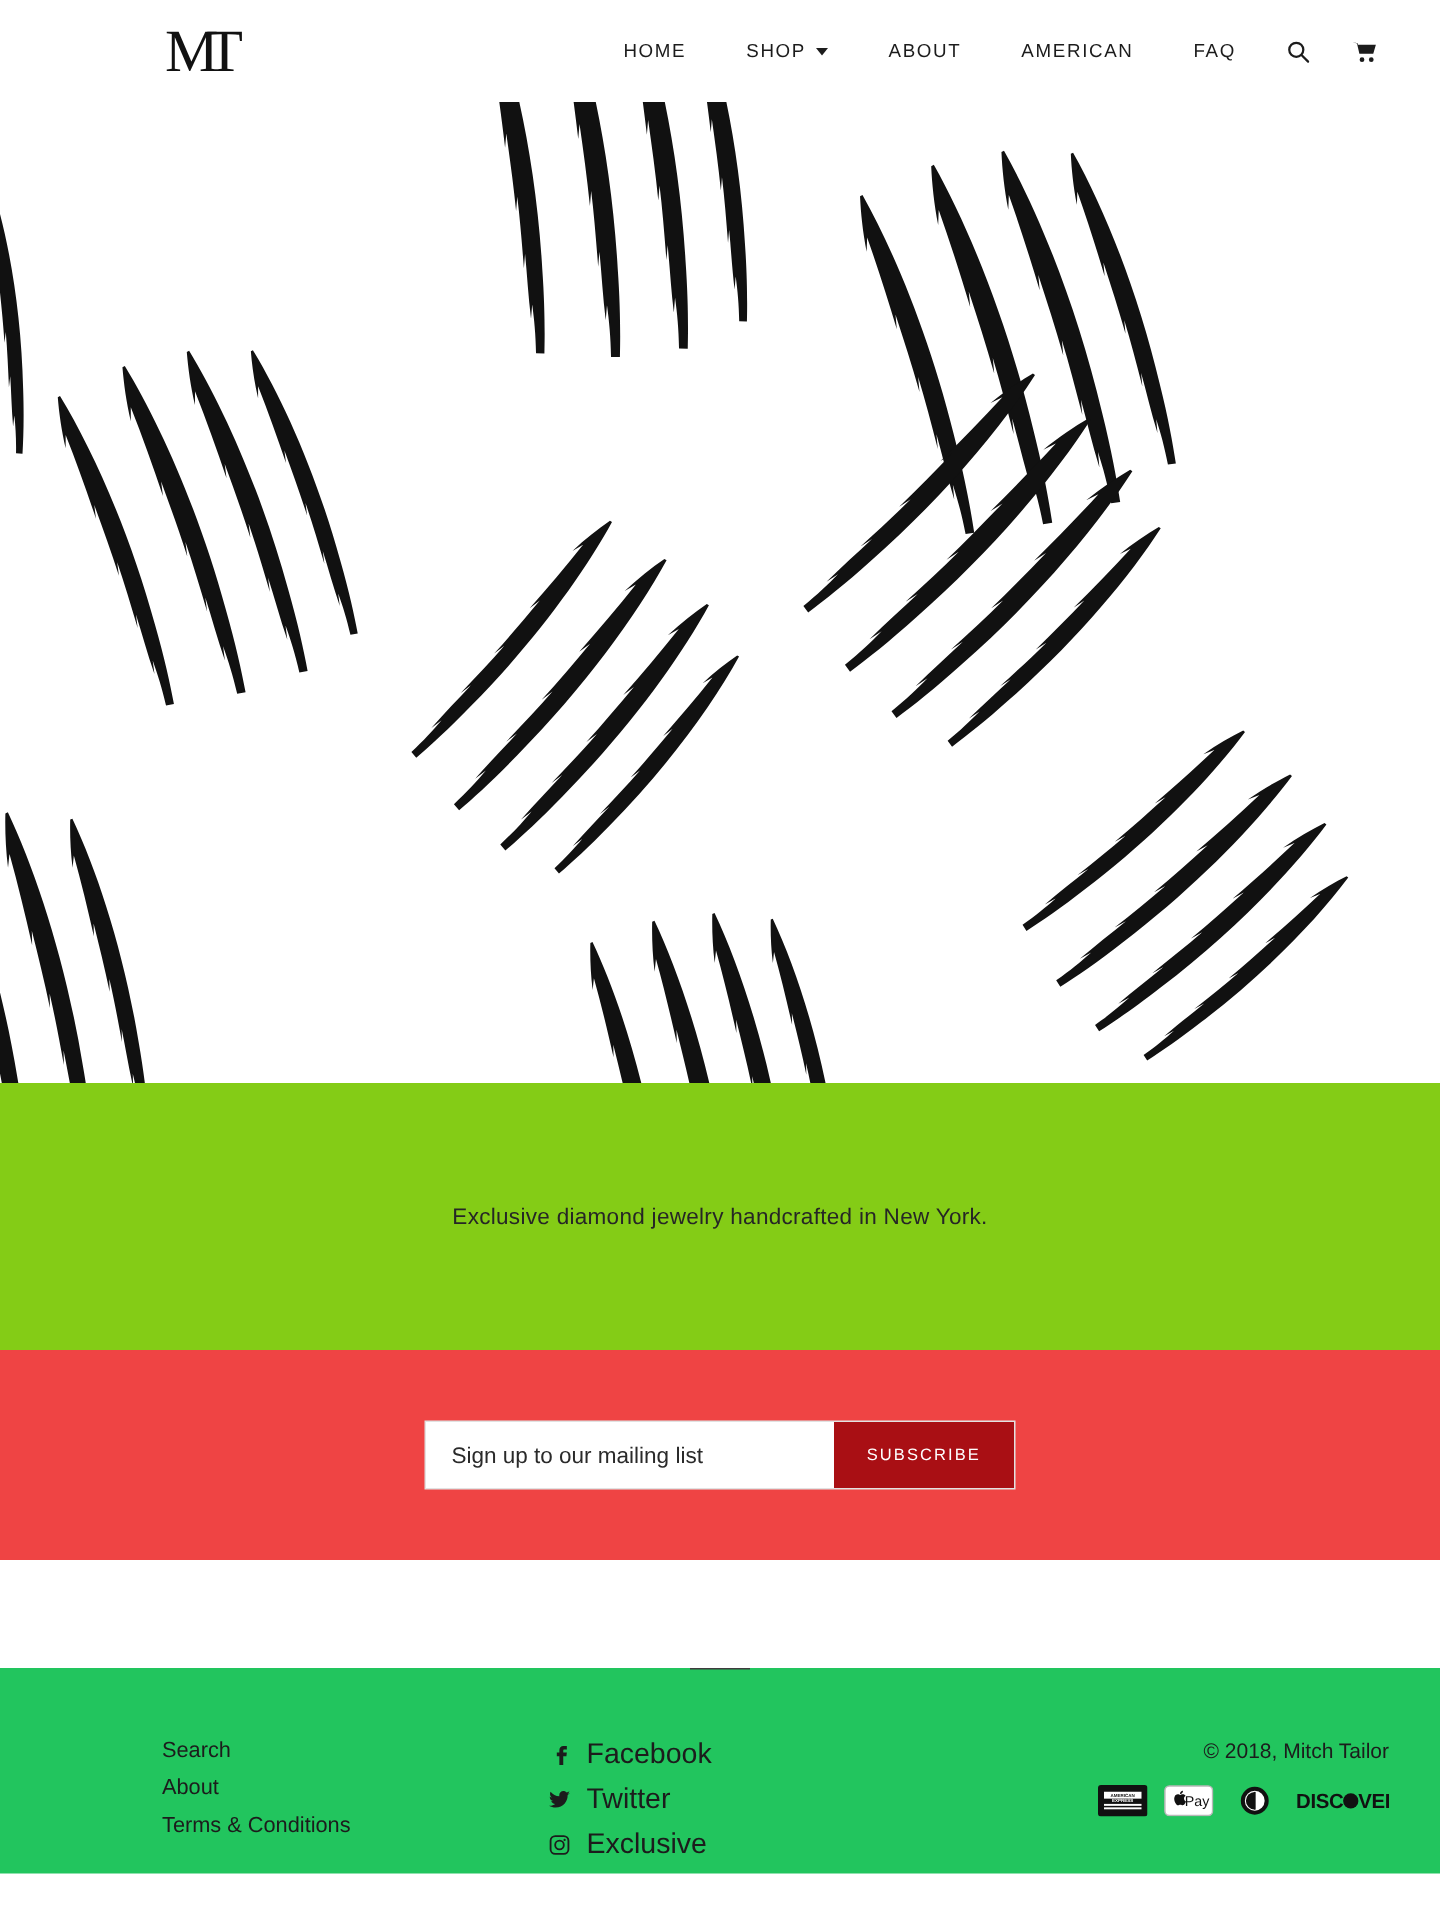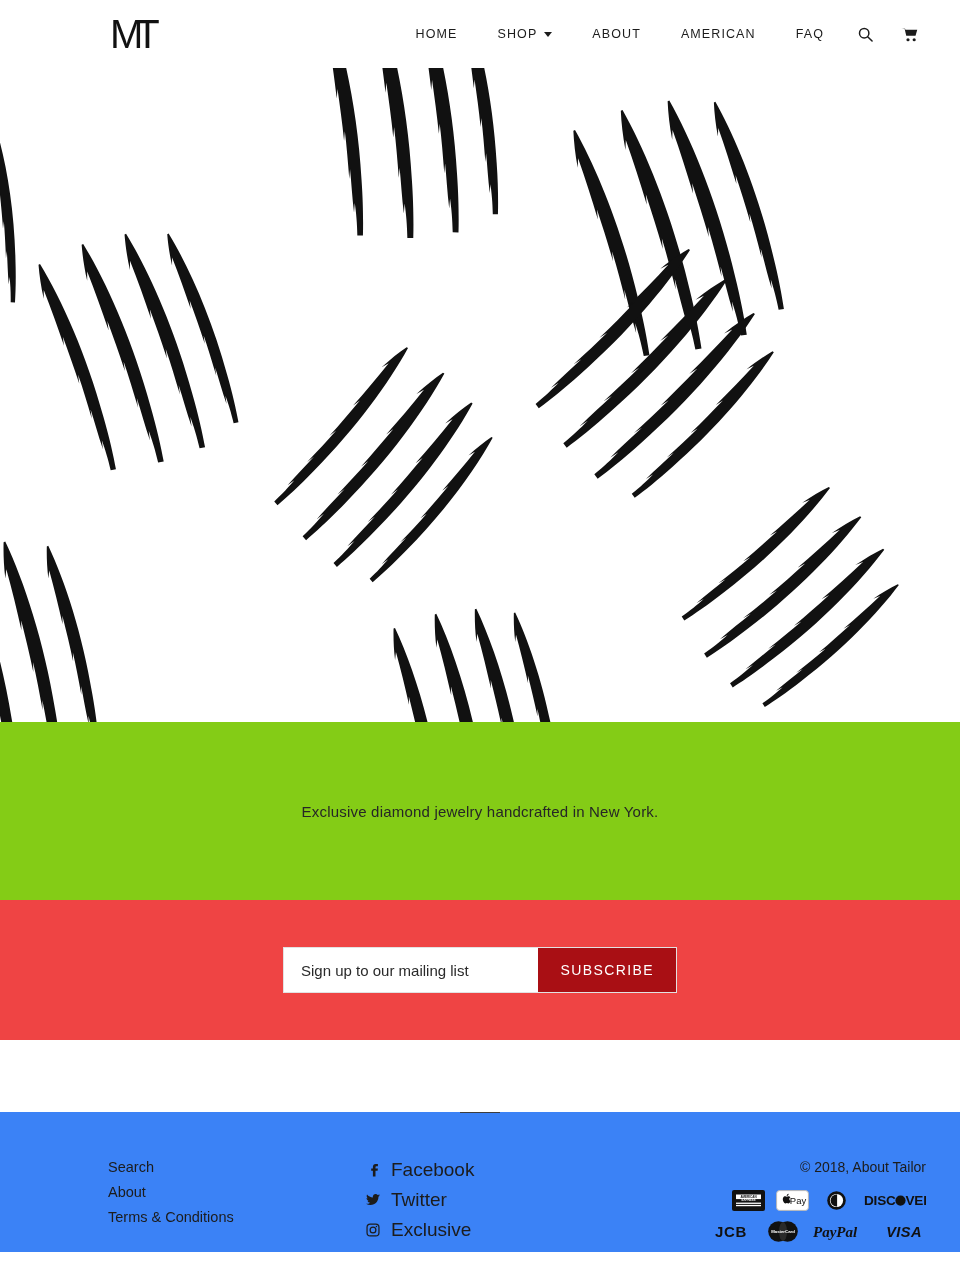--- a/index.html
+++ b/index.html
@@ -16,21 +16,21 @@
   .site-header {
     position: relative;
     z-index: 20;
     height: 68px;
     display: flex;
     align-items: center;
     padding: 0 34px 0 0;
   }
   .logo {
     margin-left: 110px;
-    font-family: Liberation Sans, sans-serif;
+    font-family: Liberation Serif, serif;
     font-size: 40px;
     line-height: 1;
     letter-spacing: -8px;
     color: #111;
     user-select: none;
     cursor: pointer;
   }
   .logo .mt-t { letter-spacing: 0; }
   .main-nav {
     margin-left: auto;
@@ -113,29 +113,29 @@
     font-size: 15px;
     color: #2a2a2a;
     padding: 0 17px;
   }
   .newsletter-input::placeholder { color: #2a2a2a; opacity: 1; }
   .subscribe-btn {
     border: 0;
     background: #a90f14;
     color: #fff;
     font-family: "Liberation Sans", sans-serif;
-    font-size: 14px;
+    font-size: 11px;
     letter-spacing: 1.4px;
     padding: 0 22px;
     cursor: pointer;
   }
 
   
   .footer {
-    background: #3b82f6;
+    background: #22c55e;
     padding-top: 0;
   }
   .footer-rule {
     width: 40px;
     height: 1px;
     background: #3d3d3d;
     margin: 72px auto 0;
   }
   .footer-cols {
     display: flex;
@@ -334,21 +334,21 @@
             <rect x="1.2" y="1.2" width="13.6" height="13.6" rx="3.6"></rect>
             <circle cx="8" cy="8" r="3.3"></circle>
             <circle cx="11.9" cy="4.1" r="0.85" fill="#1c1c1c" stroke="none"></circle>
           </svg>
         </span>
         <span>Exclusive</span>
       </a>
     </div>
 
     <div class="col-pay">
-      <div class="copyright">© 2018, About Tailor</div>
+      <div class="copyright">© 2018, Mitch Tailor</div>
 
       <div class="pay-row">
 
         <span>
           <svg width="33" height="21" viewBox="0 0 33 21">
             <rect width="33" height="21" rx="2" fill="#111"></rect>
             <rect x="4" y="4.5" width="25" height="4.6" fill="#fff"></rect>
             <text x="16.5" y="8.1" font-family="Liberation Sans, sans-serif" font-size="3" font-weight="bold" fill="#111" text-anchor="middle">AMERICAN</text>
             <text x="16.5" y="11.4" font-family="Liberation Sans, sans-serif" font-size="3" font-weight="bold" fill="#fff" text-anchor="middle">EXPRESS</text>
             <rect x="4" y="12.6" width="25" height="1.3" fill="#fff"></rect>
@@ -376,45 +376,16 @@
 
         <span>
           <svg width="62" height="21" viewBox="0 0 62 21">
             <text x="0" y="15.4" font-family="Liberation Sans, sans-serif" font-size="13.6" font-weight="bold" fill="#111" letter-spacing="-0.2">DISC</text>
             <circle cx="36.5" cy="10.6" r="5.1" fill="#111"></circle>
             <text x="41.5" y="15.4" font-family="Liberation Sans, sans-serif" font-size="13.6" font-weight="bold" fill="#111" letter-spacing="-0.2">VER</text>
           </svg>
         </span>
       </div>
 
-      <div class="pay-row">
-
-        <span>
-          <svg width="44" height="21" viewBox="0 0 44 21">
-            <text x="22" y="16" font-family="Liberation Sans, sans-serif" font-size="15" font-weight="bold" fill="#111" text-anchor="middle" letter-spacing="0.6">JCB</text>
-          </svg>
-        </span>
-
-        <span>
-          <svg width="38" height="23" viewBox="0 0 38 23">
-            <circle cx="14.5" cy="11.5" r="10.3" fill="#111"></circle>
-            <circle cx="23.5" cy="11.5" r="10.3" fill="#111"></circle>
-            <ellipse cx="19" cy="11.5" rx="4" ry="9.4" fill="#2a2a2a"></ellipse>
-            <text x="19" y="12.9" font-family="Liberation Sans, sans-serif" font-size="4.3" font-weight="bold" fill="#fff" text-anchor="middle">MasterCard</text>
-          </svg>
-        </span>
-
-        <span>
-          <svg width="58" height="21" viewBox="0 0 58 21">
-            <text x="0" y="15.6" font-family="Liberation Serif, serif" font-size="15" font-weight="bold" font-style="italic" fill="#111">PayPal</text>
-          </svg>
-        </span>
-
-        <span>
-          <svg width="44" height="21" viewBox="0 0 44 21">
-            <text x="22" y="15.6" font-family="Liberation Sans, sans-serif" font-size="14.6" font-weight="bold" font-style="italic" fill="#111" text-anchor="middle" letter-spacing="0.4">VISA</text>
-          </svg>
-        </span>
-      </div>
     </div>
 
   </div>
 </footer>
 
 </body></html>

